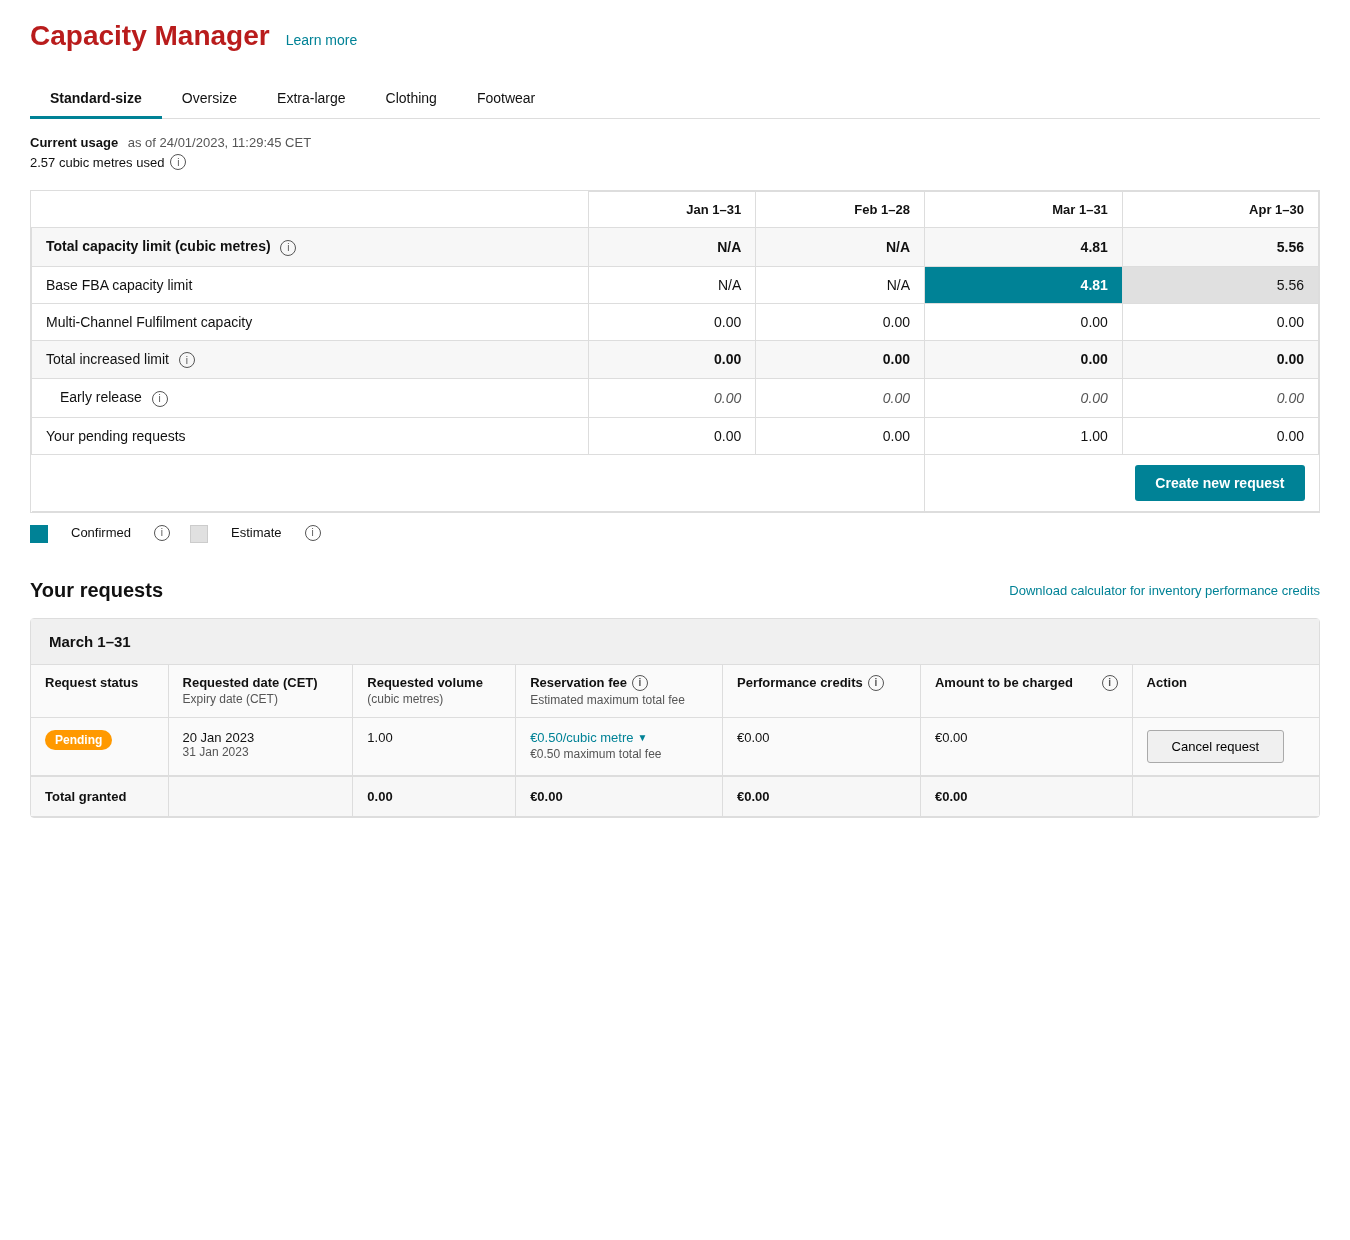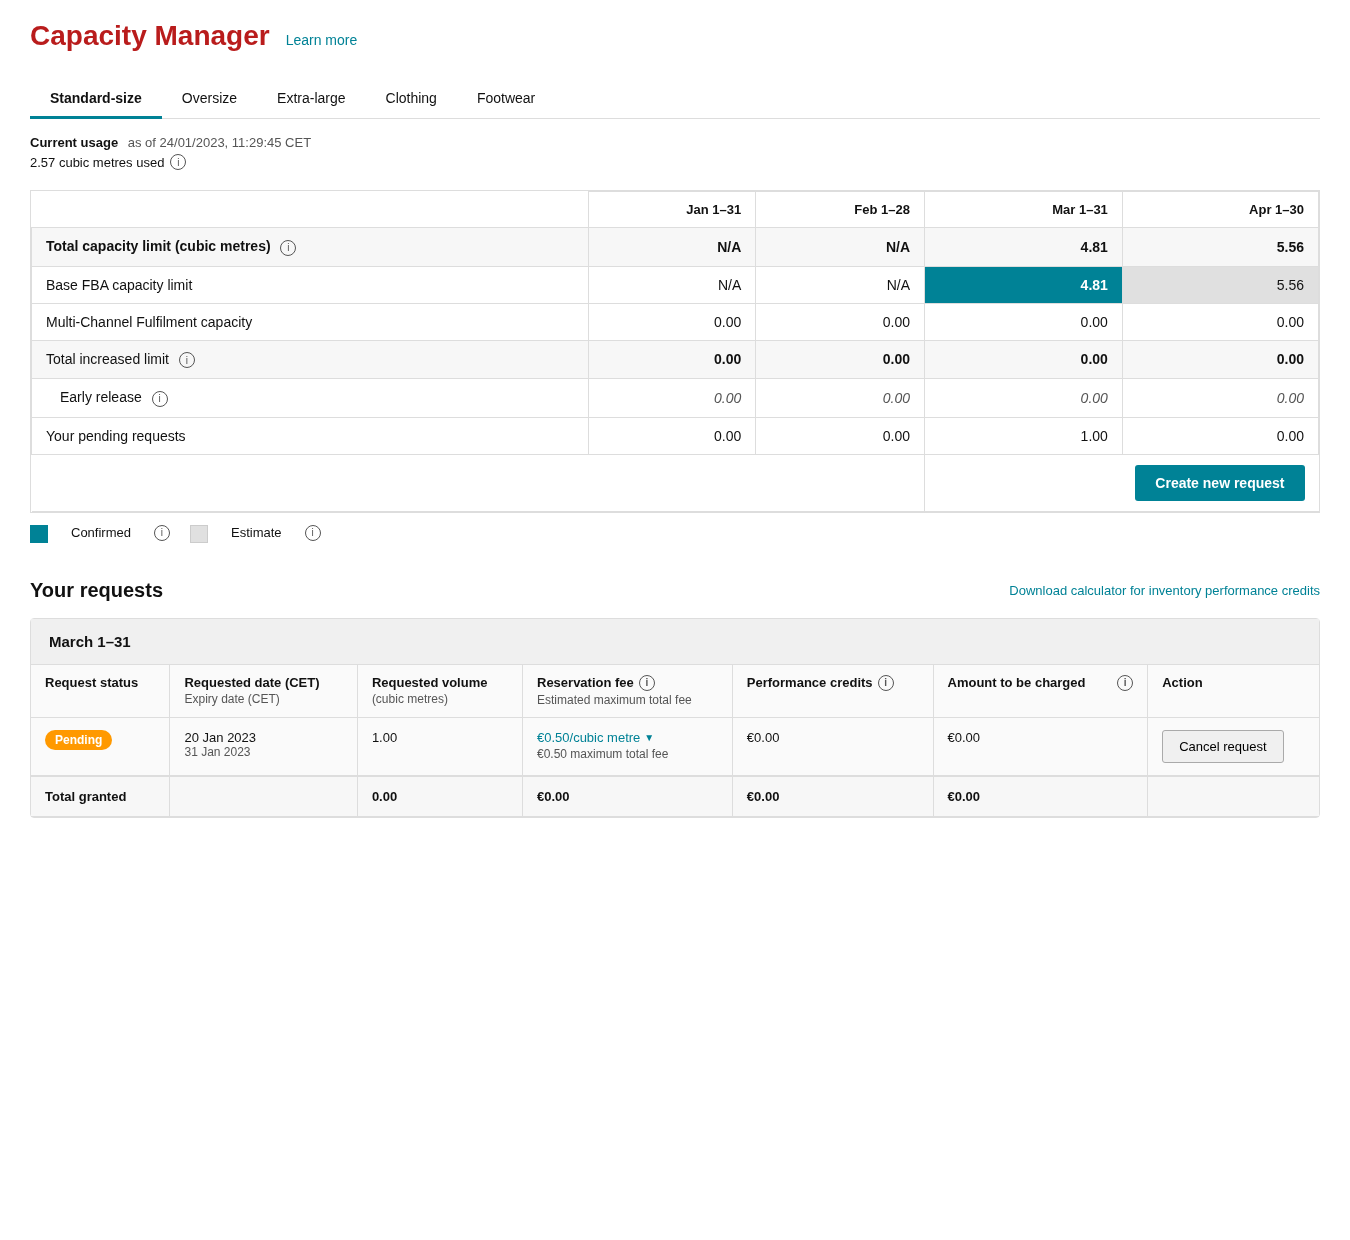--- a/index.html
+++ b/index.html
@@ -52,21 +52,21 @@
     .requests-table { width: 100%; border-collapse: collapse; }
     .requests-table th { text-align: left; padding: 10px 14px; font-size: 13px; font-weight: 700; border-bottom: 1px solid #ddd; vertical-align: top; }
     .requests-table td { padding: 12px 14px; font-size: 13px; vertical-align: top; border-bottom: 1px solid #ddd; }
     .col-divider { border-left: 1px solid #ddd; }
     .th-sub { font-weight: 400; color: #555; font-size: 12px; display: block; margin-top: 2px; }
 
     .badge-pending { background: #ff9900; color: #fff; font-size: 12px; font-weight: bold; padding: 3px 10px; border-radius: 12px; display: inline-block; }
     .fee-link { color: #008296; text-decoration: none; display: flex; align-items: center; gap: 4px; }
     .fee-sub { color: #555; font-size: 12px; margin-top: 2px; }
 
-    .btn-cancel { background: #f0f0f0; border: 1px solid #aaa; padding: 8px 16px; font-size: 13px; cursor: pointer; border-radius: 3px; }
+    .btn-cancel { background: #f0f0f0; border: 1px solid #aaa; padding: 8px 24px; font-size: 13px; cursor: pointer; border-radius: 3px; }
 
     .total-row td { font-weight: bold; background: #f7f7f7; border-top: 2px solid #ddd; }
 
     .chevron { font-size: 10px; }
   </style>
 </head>
 <body>
 
 <div style="display:flex; align-items:baseline; gap:0; margin-bottom:4px;">
   <span class="page-title">Capacity Manager</span>

